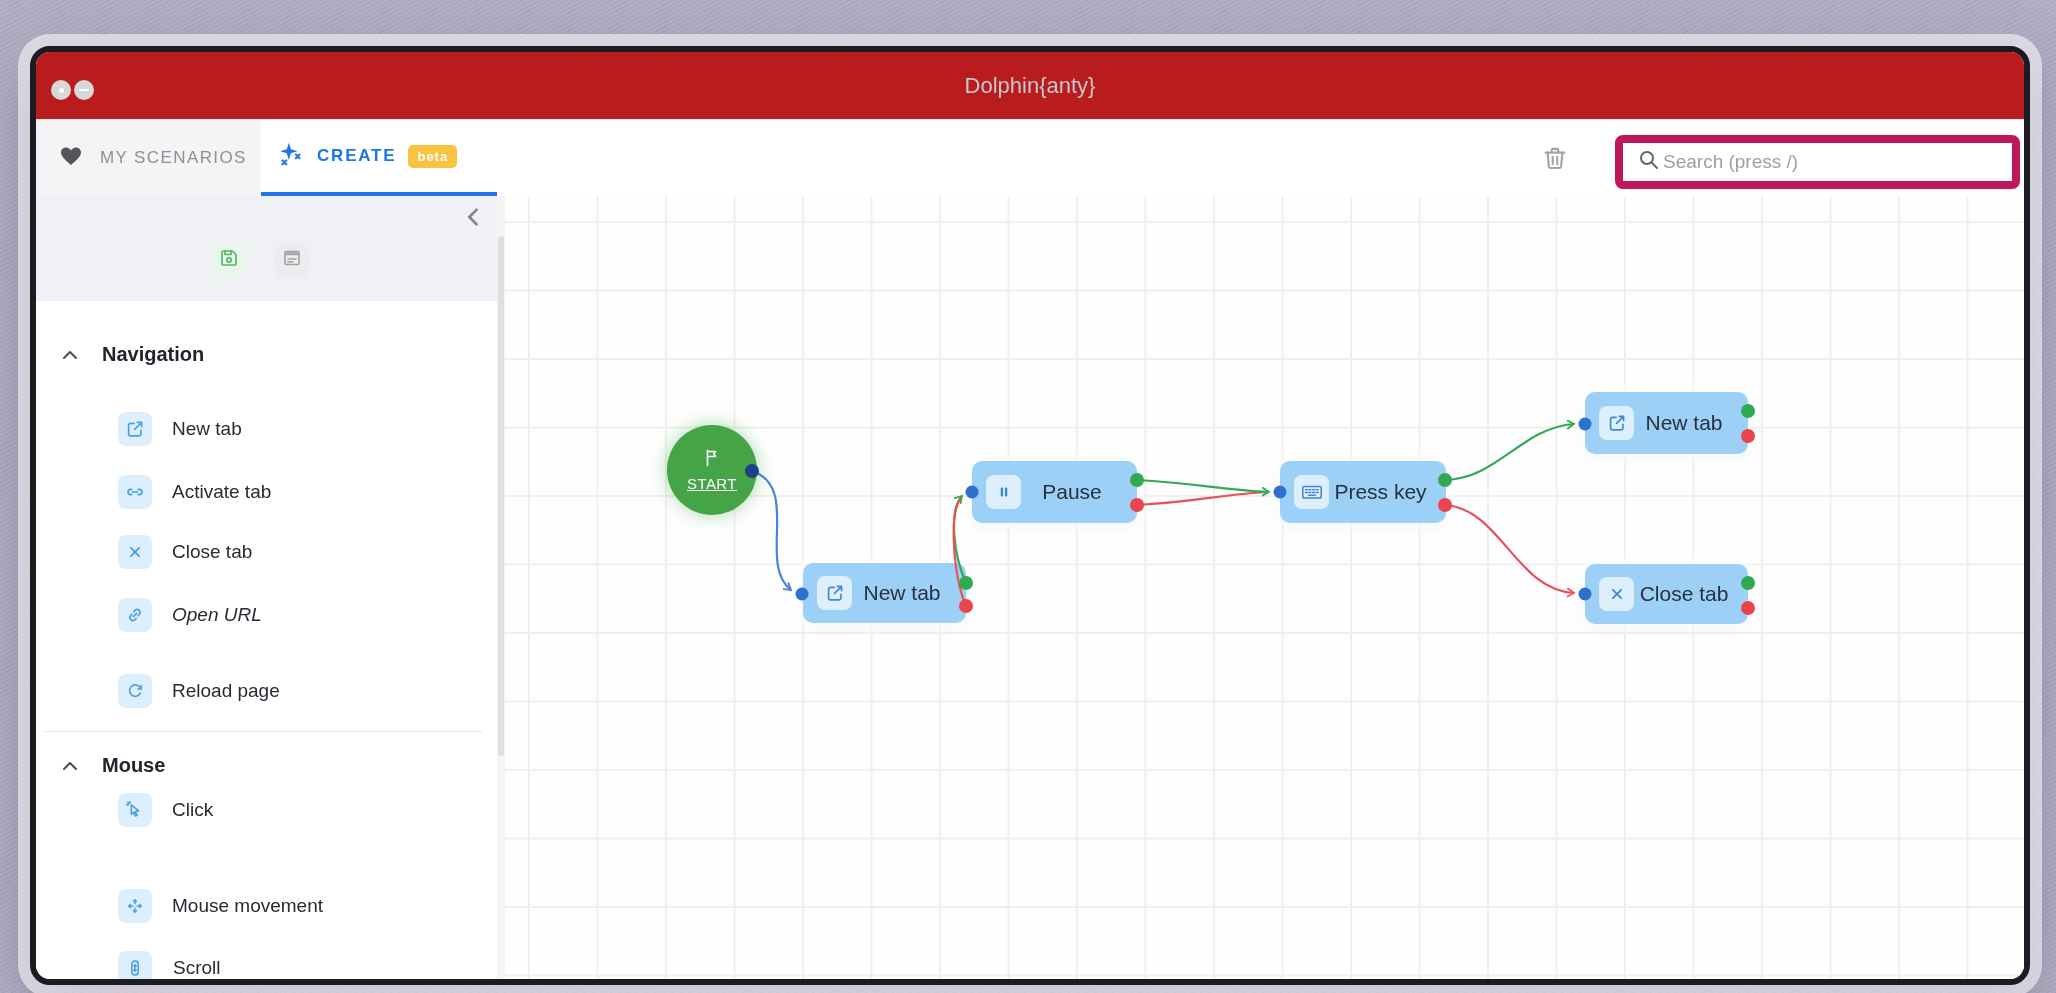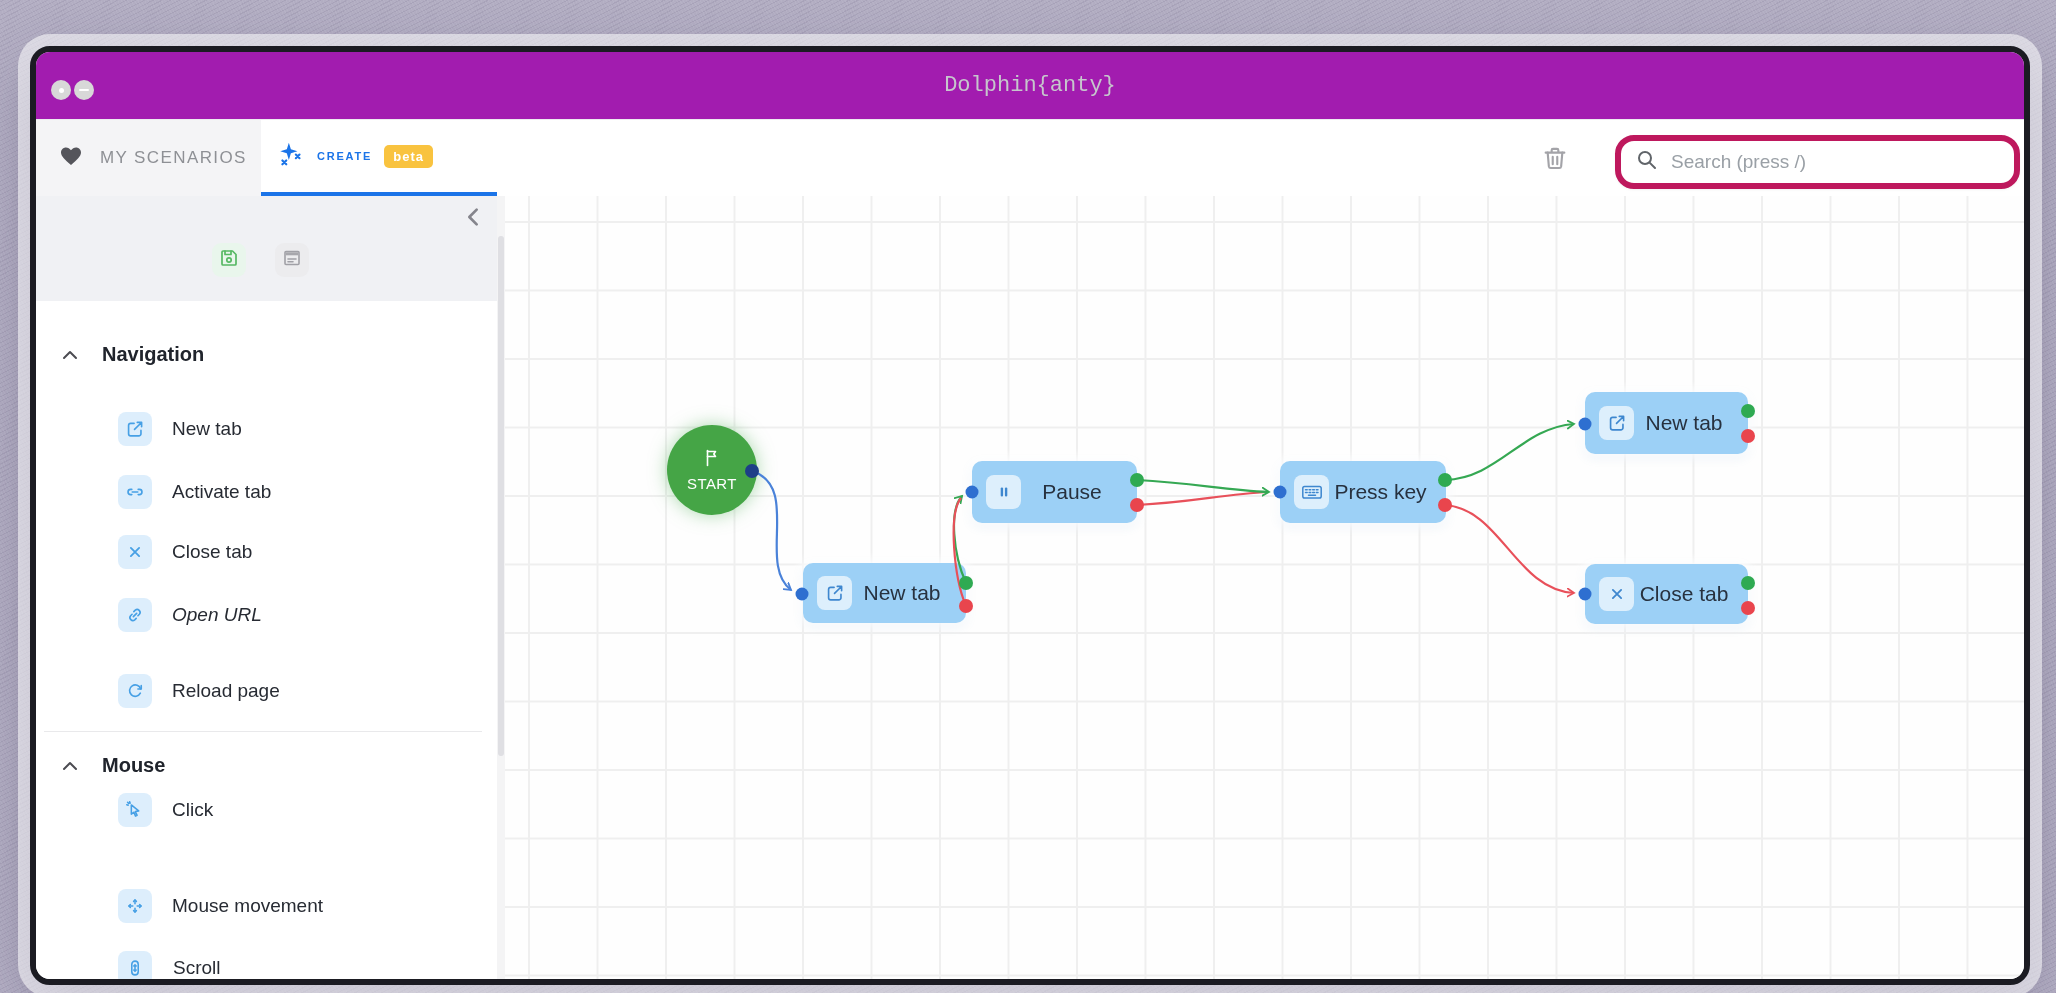--- a/index.html
+++ b/index.html
@@ -12,36 +12,36 @@
       repeating-linear-gradient(63deg, rgba(255,255,255,.06) 0 1px, transparent 1px 3px),
       repeating-linear-gradient(-27deg, rgba(30,20,60,.07) 0 1px, transparent 1px 4px);
   }
   .window {
     position:absolute; left:30px; top:46px; width:2000px; height:939px;
     background:#ffffff; border:6px solid #1b1b22; border-radius:20px;
     box-shadow:0 0 0 12px rgba(255,255,255,.55), 0 20px 60px rgba(50,40,80,.35);
     overflow:hidden;
   }
   
-  .titlebar { position:absolute; left:0; top:0; width:1988px; height:68px; background:#a21caf; border-bottom:1px solid #ececef;font-family:Liberation Mono, monospace; }
+  .titlebar { position:absolute; left:0; top:0; width:1988px; height:68px; background:#b91c1c; border-bottom:1px solid #ececef; }
   .win-btn { position:absolute; top:28px; width:20px; height:20px; border-radius:50%; background:#d8d8d8; }
   .win-btn.b1 { left:15px; }
   .win-btn.b2 { left:38px; }
   .win-btn .dot { position:absolute; left:7.5px; top:7.5px; width:5px; height:5px; border-radius:50%; background:#fff; }
   .win-btn .minus { position:absolute; left:5px; top:8.8px; width:10px; height:2.4px; border-radius:1px; background:#fff; }
   .window-title { position:absolute; left:0; right:0; top:0; height:68px; line-height:68px; text-align:center; font-size:22px; color:#c6c6cc; }
   
   .tabbar { position:absolute; left:0; top:68px; width:1988px; height:76px; background:#fff;padding-left:12px; }
   .tab-mys { position:absolute; left:0; top:0; width:225px; height:76px; background:#f4f4f6; display:flex; align-items:center; gap:16px; padding-left:22px; cursor:pointer; }
   .tab-mys .lbl { font-size:17px; letter-spacing:1.4px; color:#8e9095; font-weight:500; }
   .tab-create { position:absolute; left:225px; top:0; width:236px; height:76px; background:#fff; border-bottom:4px solid #1b74e8; display:flex; align-items:center; gap:12px; padding-left:16px; cursor:pointer; }
-  .tab-create .lbl { font-size:11px; letter-spacing:1.8px; color:#1b74e8; font-weight:600; }
+  .tab-create .lbl { font-size:17px; letter-spacing:1.8px; color:#1b74e8; font-weight:600; }
   .beta-badge { background:#f9c33f; color:#ffffff; font-size:13px; font-weight:bold; letter-spacing:1px; padding:4px 9px; border-radius:5px; }
   .trash-btn { position:absolute; left:1503px; top:22px; width:32px; height:32px; cursor:pointer; }
-  .searchbox { position:absolute; left:1579px; top:15px; width:405px; height:54px; background:#fff; border:6px solid #be185d; border-radius:19px; display:flex; align-items:center; gap:10px; padding:0 14px; box-shadow:0 1px 3px rgba(0,0,0,.05); }
+  .searchbox { position:absolute; left:1579px; top:15px; width:405px; height:54px; background:#fff; border:8px solid #be185d; border-radius:8px; display:flex; align-items:center; padding:0 14px; box-shadow:0 1px 3px rgba(0,0,0,.05); }
   .searchbox input { border:none; outline:none; font-size:19px; color:#444; width:100%; background:transparent; font-family:"Liberation Sans", sans-serif; }
   .searchbox input::placeholder { color:#9aa0a6; }
   
   .content { position:absolute; left:0; top:144px; width:1988px; height:783px; }
   .sidebar { position:absolute; left:0; top:0; width:461px; height:783px; background:#fff; overflow:hidden; }
   .sidebar-top { position:absolute; left:0; top:0; width:461px; height:105px; background:#f0f1f4; }
   .side-icon-btn { position:absolute; width:34px; height:34px; border-radius:9px; display:flex; align-items:center; justify-content:center; cursor:pointer; }
   .save-btn { left:176px; top:47px; background:#e9f6ec; }
   .form-btn { left:239px; top:47px; background:#ececee; }
   .collapse-btn { position:absolute; right:12px; top:10px; width:22px; height:22px; cursor:pointer; }
@@ -69,21 +69,21 @@
   .node .chip2 { width:35px; height:34px; border-radius:8px; background:rgba(255,255,255,.66); display:flex; align-items:center; justify-content:center; flex:none; }
   .node .nlbl { flex:1; text-align:center; font-size:21px; color:#27313f; padding-right:4px; }
   .node-newtab1 { left:298px; top:367px; width:163px; height:60px; }
   .node-pause   { left:467px; top:265px; width:165px; height:62px; }
   .node-presskey{ left:775px; top:265px; width:166px; height:62px; }
   .node-newtab2 { left:1080px; top:196px; width:163px; height:62px; }
   .node-closetab{ left:1080px; top:368px; width:163px; height:60px; }
   .start-node {
     position:absolute; left:162px; top:229px; width:90px; height:90px; border-radius:50%;
     background:#45a546; color:#fff; display:flex; flex-direction:column; align-items:center; justify-content:center; gap:3px;
-    box-shadow:0 0 18px rgba(90,180,95,.5); cursor:pointer;
+    box-shadow:0 0 18px rgba(90,180,95,.5); cursor:pointer;text-decoration:underline;
   }
   .start-node .slbl { font-size:15px; letter-spacing:.4px; }
   .edges { position:absolute; left:0; top:0; width:1519px; height:783px; pointer-events:none; }
 </style>
 </head>
 <body>
 
 <div class="window">
 
   <div class="titlebar">

